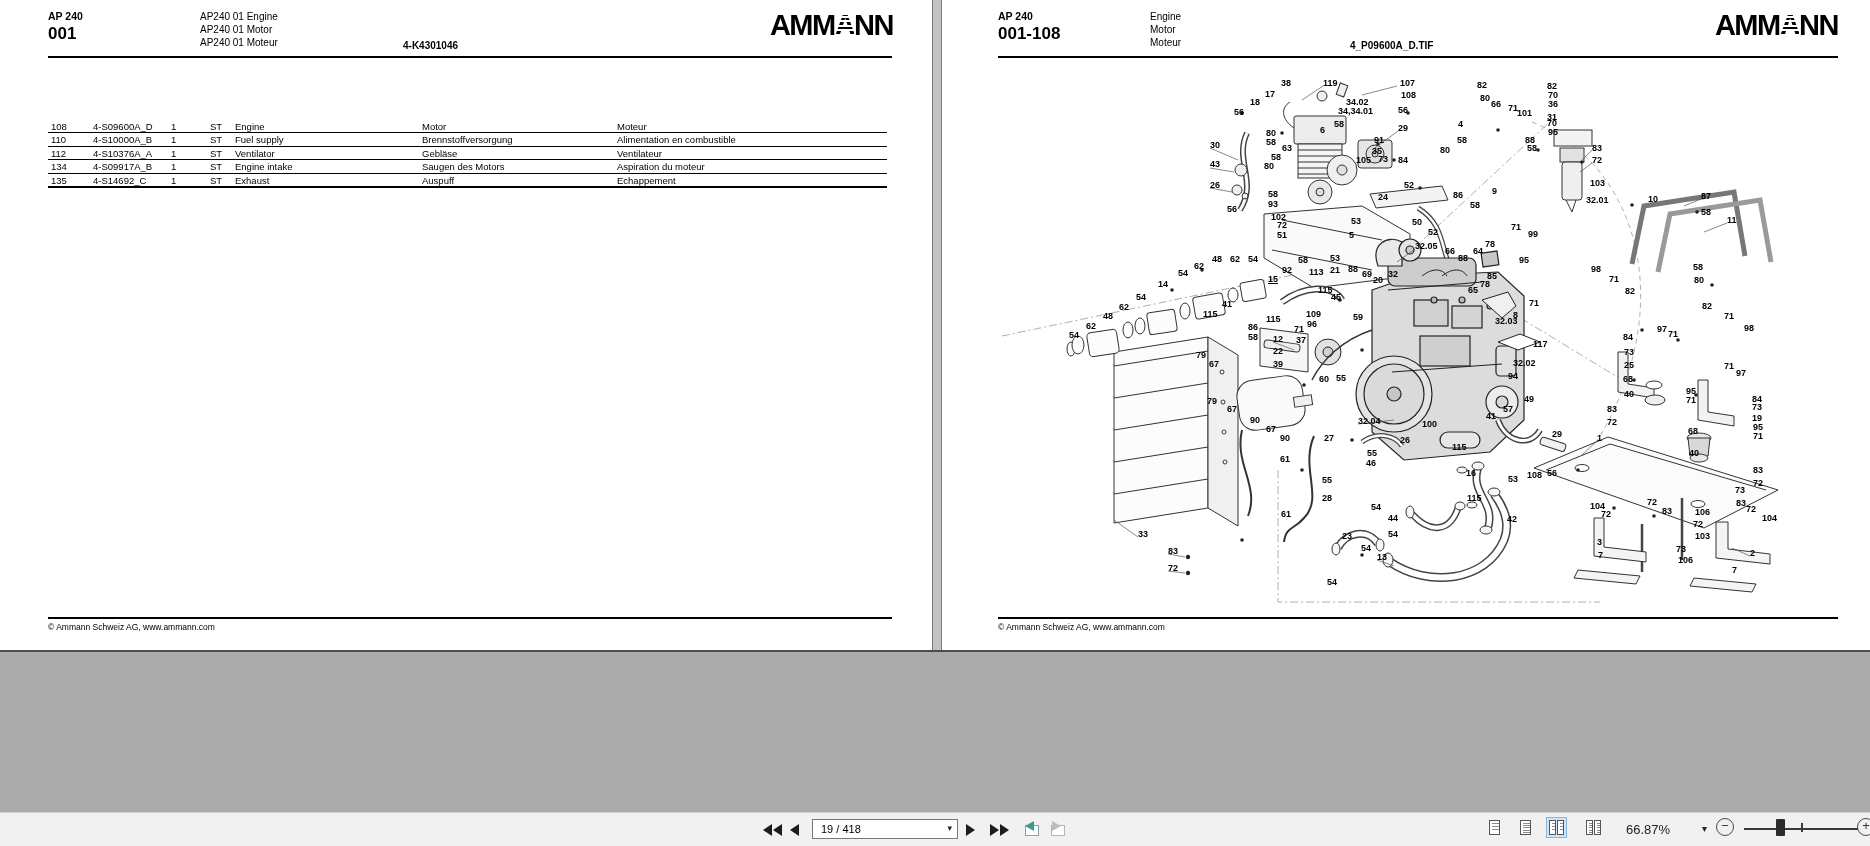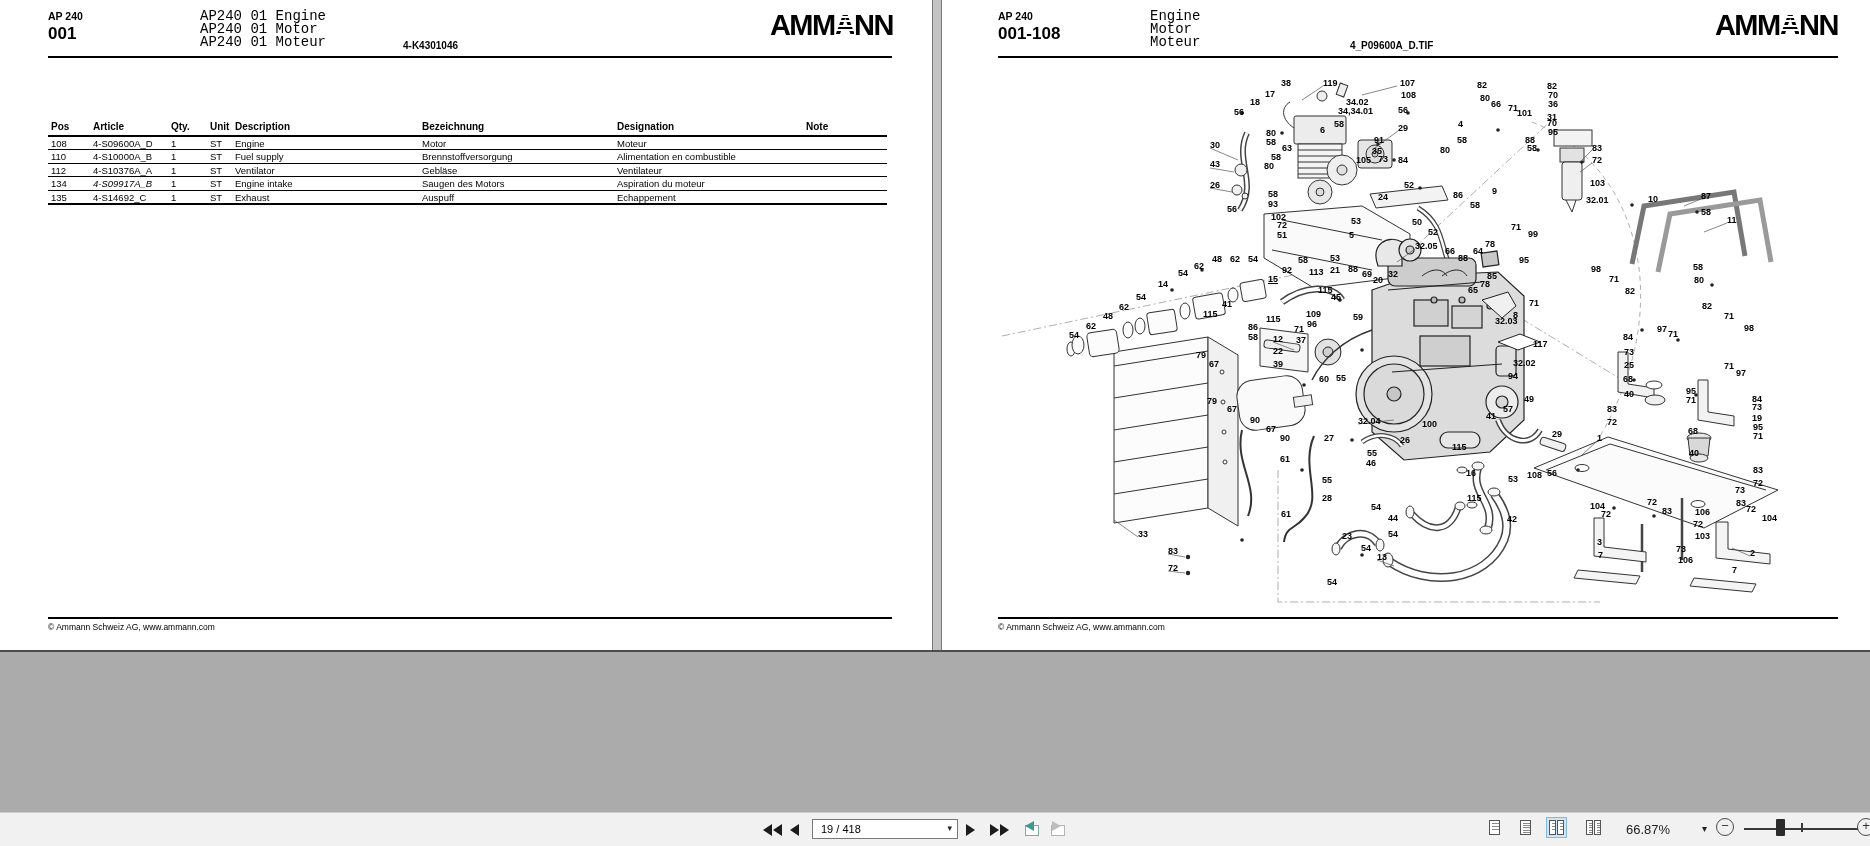--- a/index.html
+++ b/index.html
@@ -8,21 +8,21 @@
   .page{position:absolute;top:0;height:650px;background:#fff;}
   #left-page{left:0;width:932px;}
   #right-page{left:942px;width:928px;}
   #page-divider{position:absolute;top:0;left:932px;width:10px;height:650px;background:#c3c3c3;
       border-left:1px solid #7b7b7b;border-right:1px solid #7b7b7b;box-sizing:border-box;}
   #pages-bottom-edge{position:absolute;top:650px;left:0;width:1870px;height:2px;background:#4d4d4d;}
 
   
   .meta-code{position:absolute;font-size:10.5px;font-weight:bold;white-space:nowrap;}
   .page-num{position:absolute;font-size:17px;font-weight:bold;white-space:nowrap;}
-  .subtitle{position:absolute;font-size:14px;line-height:13px;white-space:nowrap;font-family:Liberation Mono, monospace;}
+  .subtitle{position:absolute;font-size:10px;line-height:13px;white-space:nowrap;}
   .doc-ref{position:absolute;font-size:10px;font-weight:bold;white-space:nowrap;}
   .rule{position:absolute;height:2px;background:#000;}
   .footer-text{position:absolute;font-size:8.5px;white-space:nowrap;}
   .logo{position:absolute;top:9px;font-size:29px;font-weight:900;letter-spacing:-1.5px;white-space:nowrap;}
   .logo .striped{background:repeating-linear-gradient(to bottom,#000 0 2.5px,#fff 2.5px 4.5px);
       -webkit-background-clip:text;background-clip:text;color:transparent;}
 
   
   #parts-table{position:absolute;left:48px;top:120px;width:839px;}
   #table-header{position:relative;height:15px;border-bottom:2px solid #000;}
@@ -82,30 +82,20 @@
   <div class="subtitle" style="left:200px;top:10px">
     <div>AP240 01 Engine</div>
     <div>AP240 01 Motor</div>
     <div>AP240 01 Moteur</div>
   </div>
   <div class="doc-ref" style="left:403px;top:40px">4-K4301046</div>
   <div class="logo" style="right:39px"><span>AMM</span><span class="striped">A</span><span>NN</span></div>
   <div class="rule" style="left:48px;right:40px;top:56px"></div>
 
   <div id="parts-table">
-    <div id="table-header">
-        <span style="left: 3px;">Pos</span>
-        <span style="left: 45px;">Article</span>
-        <span style="left: 123px;">Qty.</span>
-        <span style="left: 162px;">Unit</span>
-        <span style="left: 187px;">Description</span>
-        <span style="left: 374px;">Bezeichnung</span>
-        <span style="left: 569px;">Designation</span>
-        <span style="left: 758px;">Note</span>
-      </div>
     <div id="table-rows">
         <div class="trow">
           <span style="left: 3px;">108</span>
           <span style="left: 45px;">4-S09600A_D</span>
           <span style="left: 123px;">1</span>
           <span style="left: 162px;">ST</span>
           <span style="left: 187px;">Engine</span>
           <span style="left: 374px;">Motor</span>
           <span style="left: 569px;">Moteur</span>
         </div>
@@ -122,21 +112,21 @@
           <span style="left: 3px;">112</span>
           <span style="left: 45px;">4-S10376A_A</span>
           <span style="left: 123px;">1</span>
           <span style="left: 162px;">ST</span>
           <span style="left: 187px;">Ventilator</span>
           <span style="left: 374px;">Gebläse</span>
           <span style="left: 569px;">Ventilateur</span>
         </div>
         <div class="trow">
           <span style="left: 3px;">134</span>
-          <span style="left: 45px; font-style: italic;">4-S09917A_B</span>
+          <span style="left: 45px;">4-S09917A_B</span>
           <span style="left: 123px;">1</span>
           <span style="left: 162px;">ST</span>
           <span style="left: 187px;">Engine intake</span>
           <span style="left: 374px;">Saugen des Motors</span>
           <span style="left: 569px;">Aspiration du moteur</span>
         </div>
         <div class="trow">
           <span style="left: 3px;">135</span>
           <span style="left: 45px;">4-S14692_C</span>
           <span style="left: 123px;">1</span>

